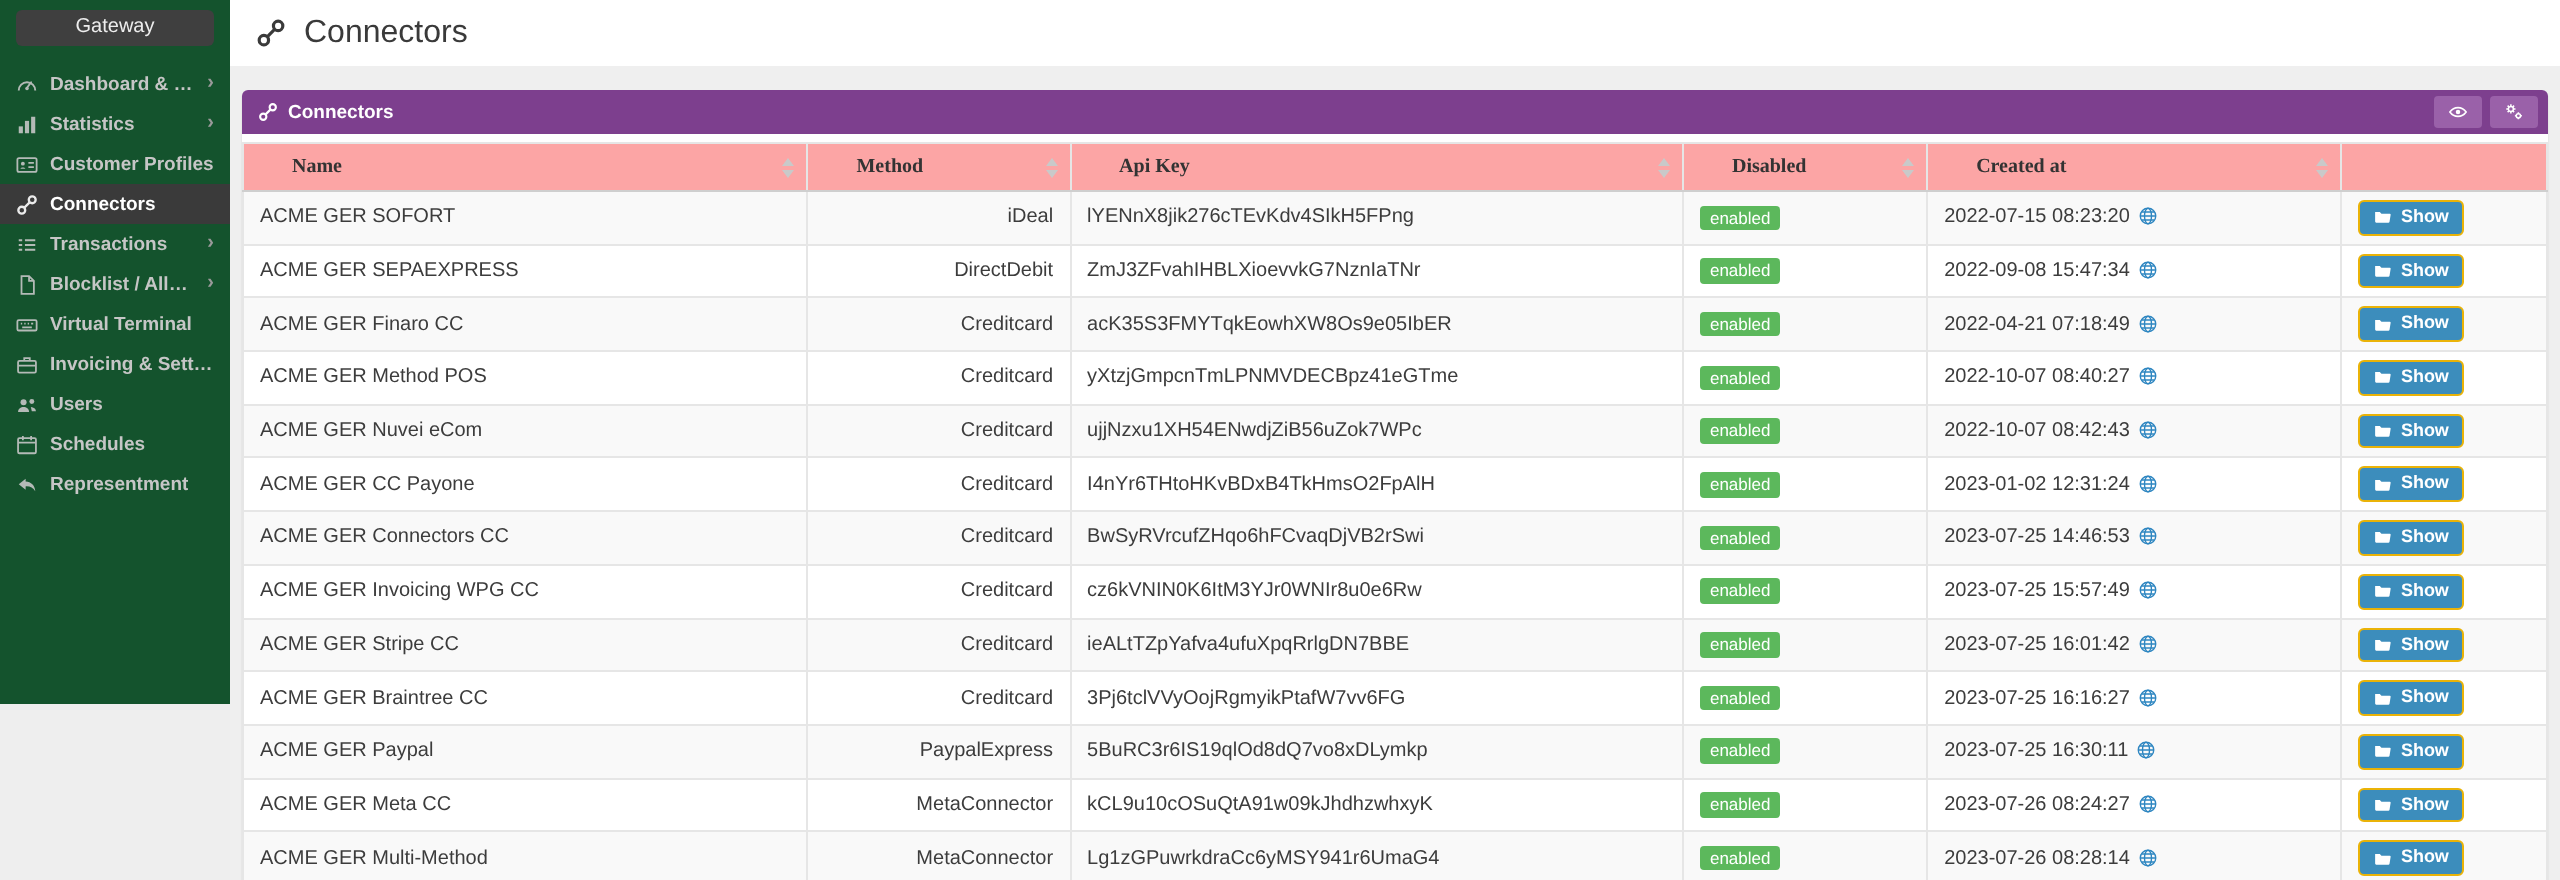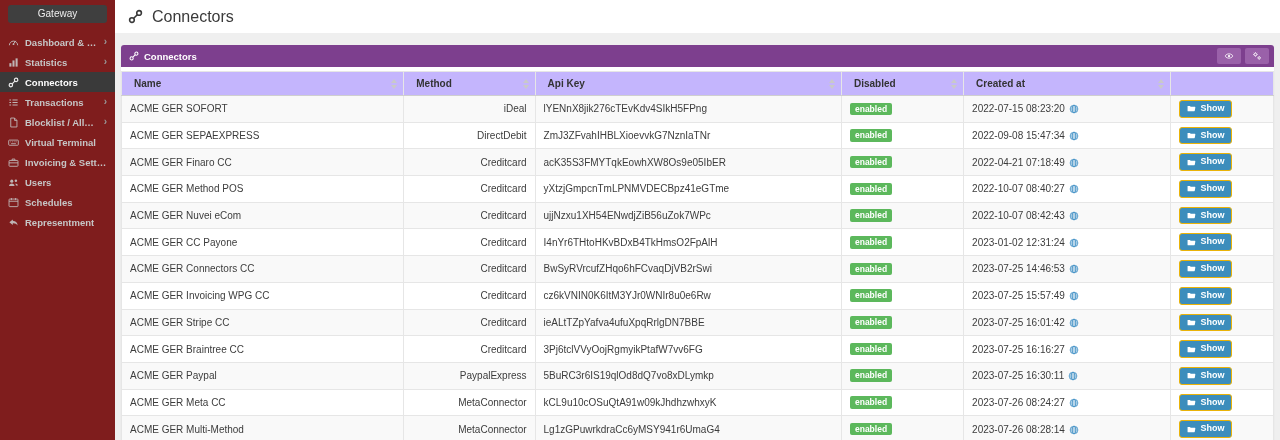--- a/index.html
+++ b/index.html
@@ -7,22 +7,22 @@
   body {
     font-family: "Liberation Sans", "DejaVu Sans", sans-serif;
     background: #eeeeee;
     color: #333;
     position: relative;
   }
   svg { width: 100%; height: 100%; display: block; }
 
   
   .sidebar {
-    position: absolute; left: 0; top: 0; width: 115px; height: 440px;
-    background: #7f1d1d;
+    position: absolute; left: 0; top: 0; width: 115px; height: 352px;
+    background: #14532d;
   }
   .brand-btn {
     margin: 5px 8px 9px 8px; height: 18px; line-height: 18px;
     background: #3f3f3f; color: #ededed; font-size: 10px; text-align: center;
     border-radius: 3px; cursor: pointer;
   }
   .menu-item {
     display: flex; align-items: center; gap: 6px;
     height: 20px; padding: 0 8px; cursor: pointer;
     color: #c6c6c6; font-size: 9.5px; font-weight: 600;
@@ -66,37 +66,37 @@
   .tool-btn .tb-icon { width: 10px; height: 10px; }
 
   
   table {
     width: 100%; border-collapse: collapse; table-layout: fixed;
     font-size: 10px; margin-top: 4px;
     border: 1px solid #e2e2e2;
   }
   th, td { border: 1px solid #e6e6e6; padding: 4px 8px; text-align: left; }
   thead th {
-    font-weight: 700; color: #333; position: relative; padding: 6px 18px 6px 12px;
-    border-bottom: 1px solid #cfcfcf; background: #c4b5fd; cursor: pointer;
+    font-weight: 700; color: #333; position: relative; padding: 6px 18px 6px 24px;
+    border-bottom: 1px solid #cfcfcf; background: #fca5a5; cursor: pointer; font-family: Liberation Serif, serif;
   }
   tbody tr:nth-child(odd) td { background: #f9f9f9; }
   td.center { text-align: right; }
   td { color: #3c3c3c; white-space: nowrap; overflow: hidden; }
 
   .sort {
     position: absolute; right: 6px; top: 50%; transform: translateY(-50%);
     display: inline-flex; flex-direction: column; gap: 2px;
   }
   .s-up { width: 0; height: 0; border-left: 3px solid transparent; border-right: 3px solid transparent; border-bottom: 4px solid #c9c9c9; }
   .s-down { width: 0; height: 0; border-left: 3px solid transparent; border-right: 3px solid transparent; border-top: 4px solid #c9c9c9; }
 
   .badge {
     display: inline-block; background: #5cb85c; color: #fff;
-    font-size: 8.5px; font-weight: 700; padding: 2px 5px; border-radius: 2px;
+    font-size: 8.5px; font-weight: 400; padding: 2px 5px; border-radius: 2px;
     line-height: 1;
   }
   .globe { display: inline-block; width: 10px; height: 10px; margin-left: 4px; vertical-align: -2px; color: #2e86c1; }
   .show-btn {
     display: inline-flex; align-items: center; gap: 4px;
     background: #3c8dbc; border: 1px solid #eab308; color: #fff;
     font-size: 9px; font-weight: 600; padding: 2px 7px; border-radius: 3px;
     cursor: pointer; font-family: inherit; line-height: 1.3;
   }
   .sb-icon { width: 9px; height: 9px; }
@@ -123,20 +123,31 @@
       <a class="menu-item">
         <span class="mi-icon">
           <svg viewBox="0 0 16 16" fill="currentColor">
             <rect x="2" y="9" width="3" height="5"></rect>
             <rect x="6.5" y="5" width="3" height="9"></rect>
             <rect x="11" y="2" width="3" height="12"></rect>
           </svg>
         </span>
         <span class="mi-label">Statistics</span>
         <span class="mi-chev">›</span>
+      </a>
+      <a class="menu-item">
+        <span class="mi-icon">
+          <svg viewBox="0 0 16 16">
+            <rect x="1" y="3" width="14" height="10" rx="1.2" fill="none" stroke="currentColor" stroke-width="1.3"></rect>
+            <circle cx="5" cy="7" r="1.4" fill="currentColor"></circle>
+            <path d="M3.2 10.8c.4-1.3 3.2-1.3 3.6 0z" fill="currentColor"></path>
+            <path d="M9 6.5h4M9 9.5h4" stroke="currentColor" stroke-width="1.2"></path>
+          </svg>
+        </span>
+        <span class="mi-label">Customer Profiles</span>
       </a>
       <a class="menu-item active">
         <span class="mi-icon">
           <svg viewBox="0 0 16 16">
             <g fill="none" stroke="currentColor" stroke-width="1.7">
               <circle cx="4.2" cy="11.8" r="2.5"></circle>
               <circle cx="11.8" cy="4.2" r="2.5"></circle>
               <path d="M6.1 9.9l3.8-3.8"></path>
             </g>
           </svg>

